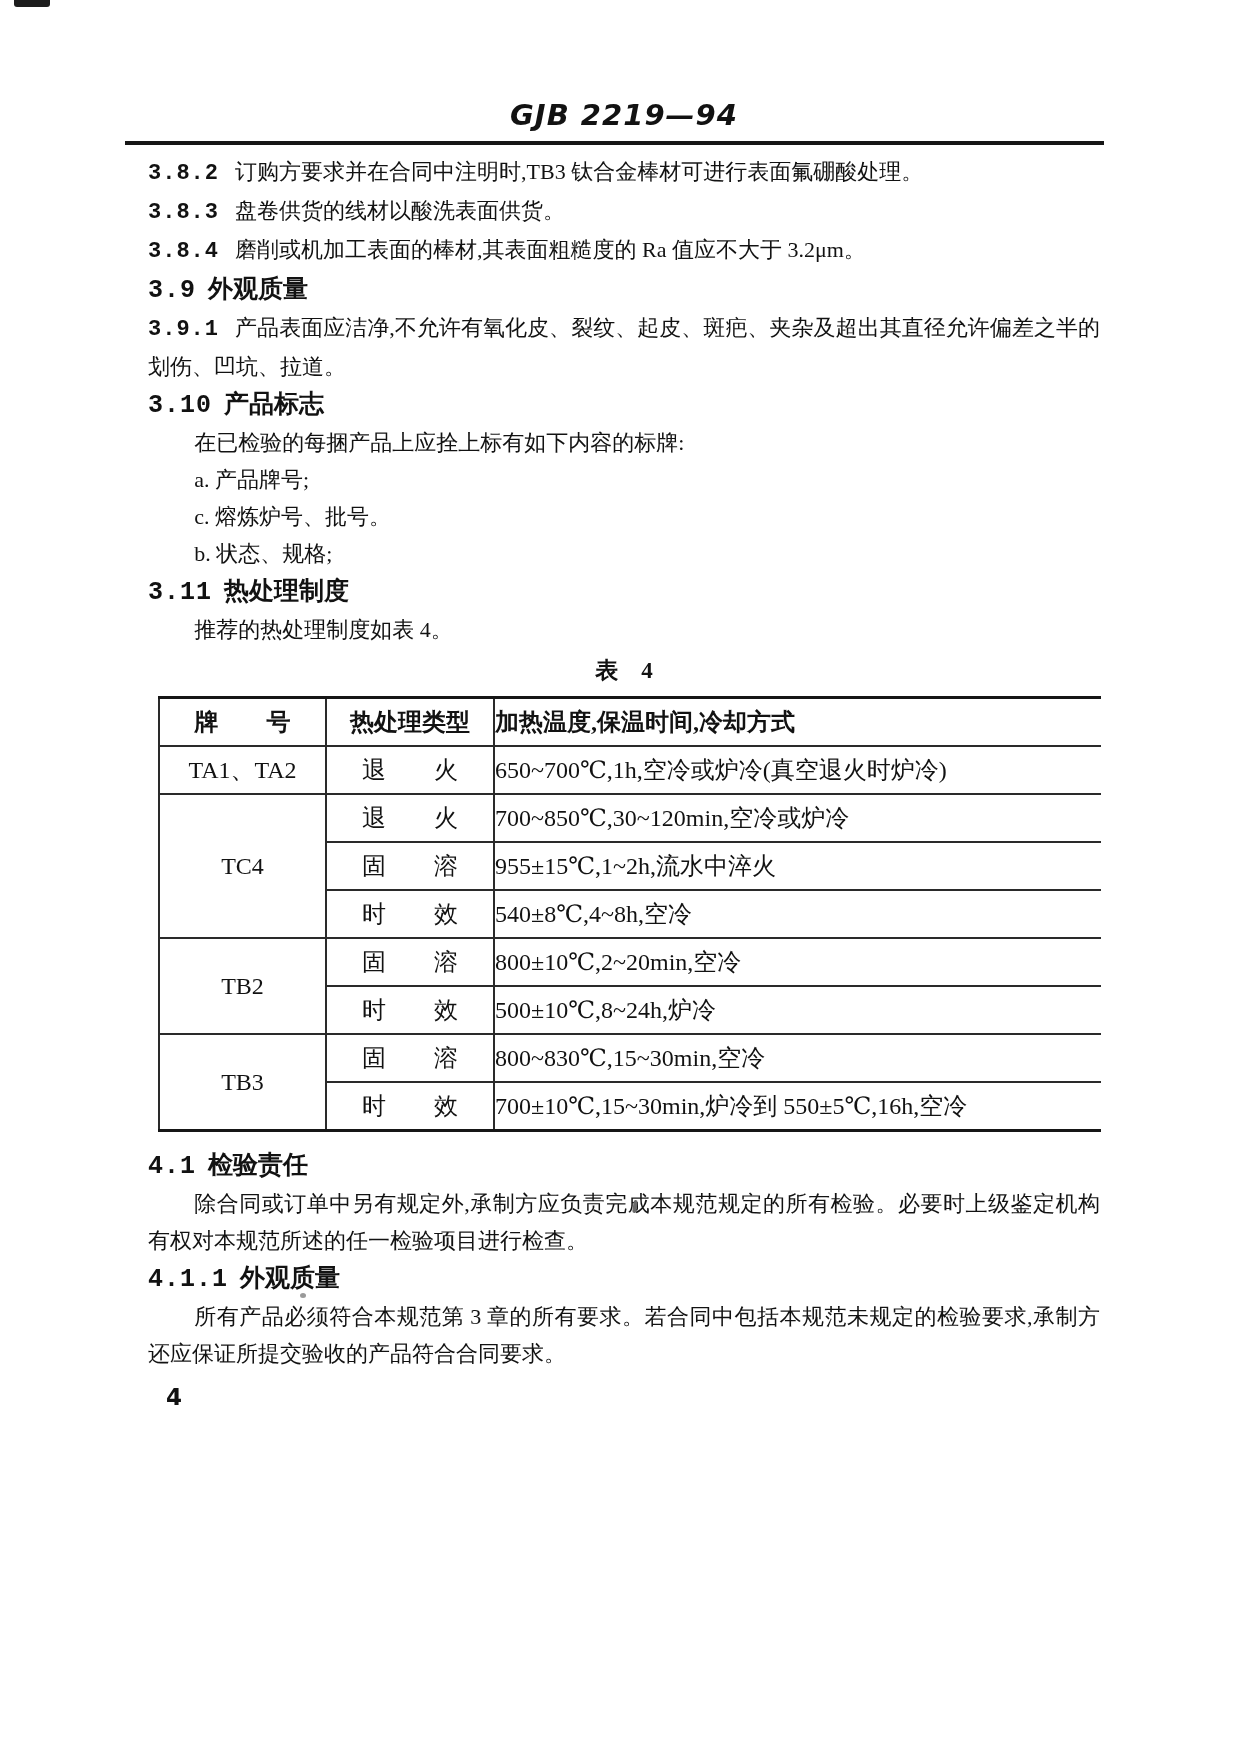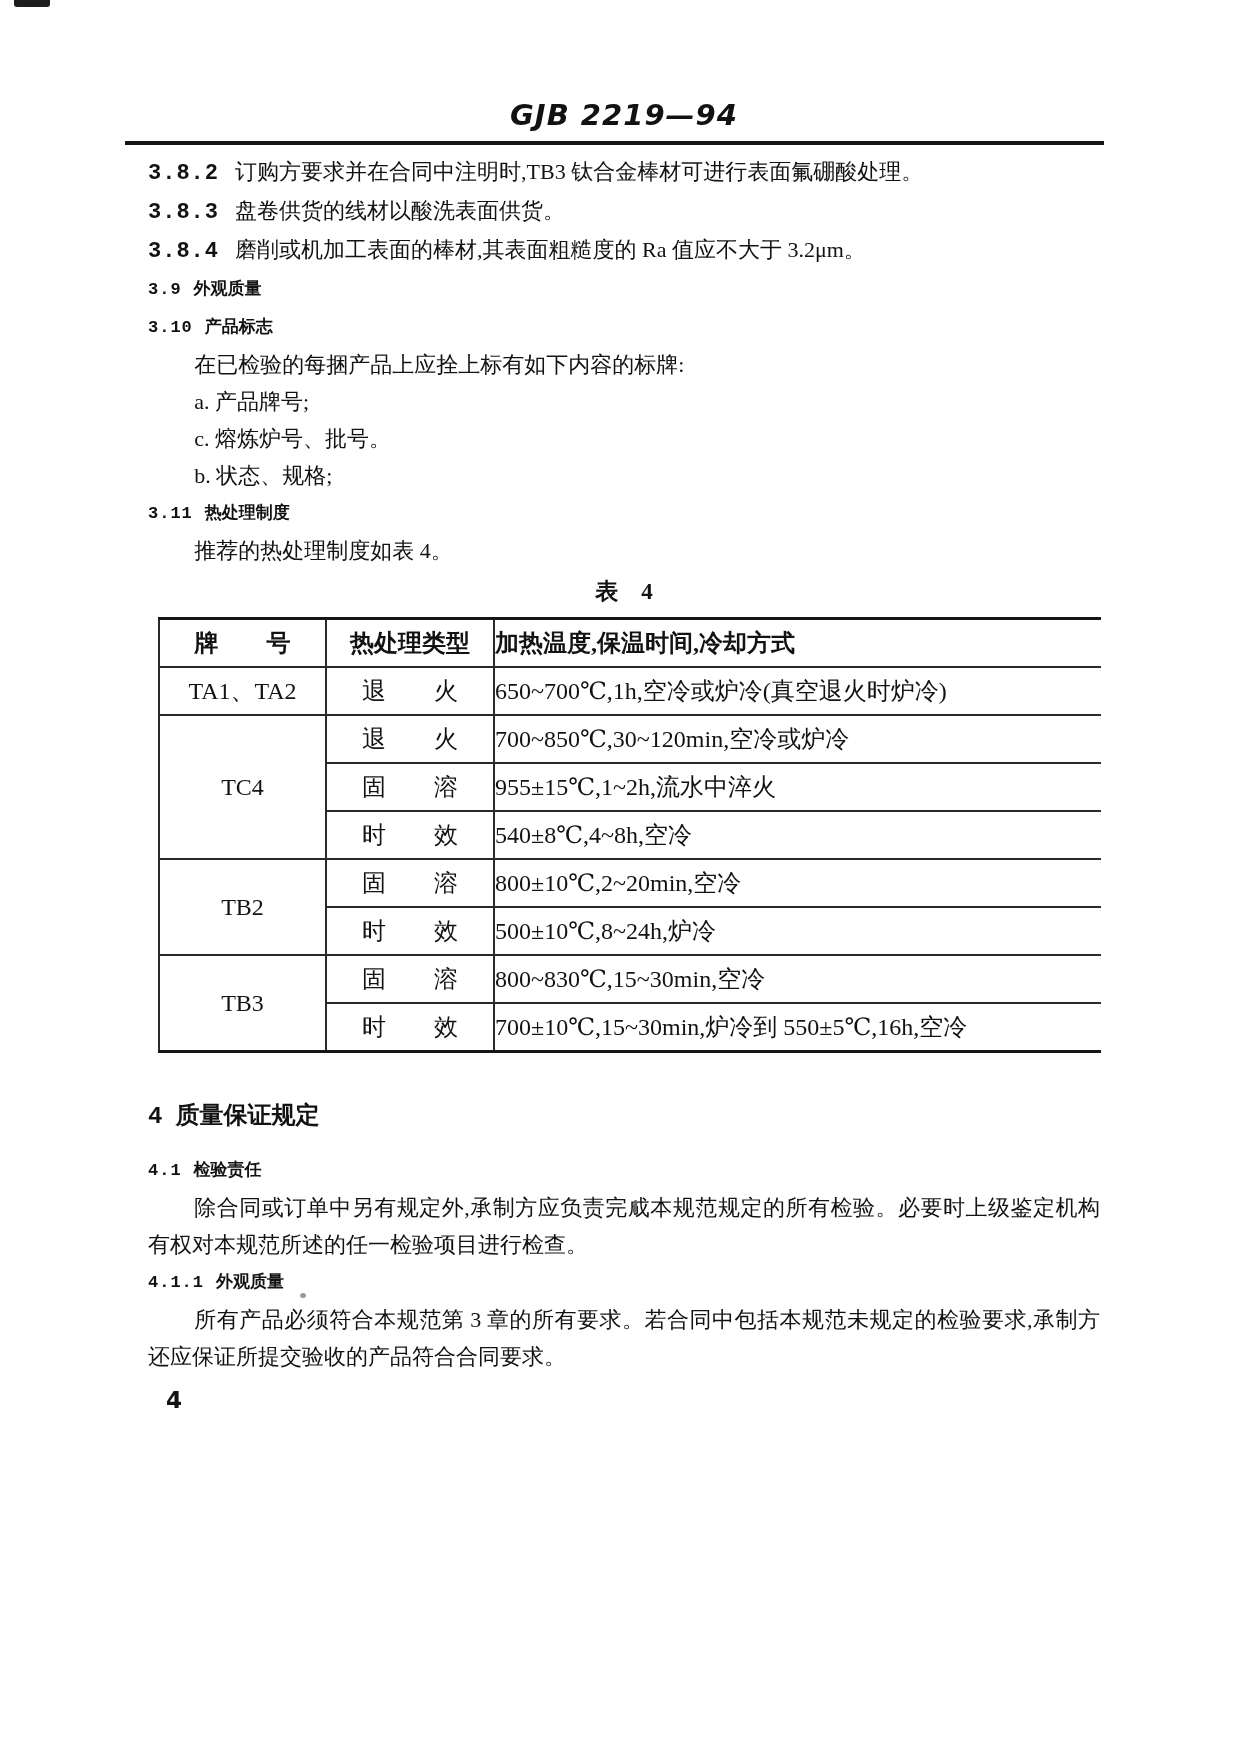--- a/index.html
+++ b/index.html
@@ -38,21 +38,21 @@
     font-size: 22px;
     line-height: 37px;
     text-align: justify;
   }
   .num {
     font-family: Liberation Mono, monospace;
     font-weight: 700;
     letter-spacing: 1px;
     margin-right: 16px;
   }
-  .heading { font-weight: 700; font-size: 17px; }
+  .heading { font-weight: 700; font-size: 25px; }
   .heading .num { margin-right: 12px; }
   .chapter-heading { margin-top: 42px; font-size: 24px; line-height: 40px; }
   .indent { text-indent: 2.1em; }
   .tbl-caption {
     text-align: center;
     font-size: 23px;
     font-weight: 700;
     line-height: 34px;
     margin-top: 6px;
   }
@@ -119,20 +119,21 @@
   <div class="doc-header">GJB 2219—94</div>
   <div class="header-rule"></div>
 
   <div class="body-text">
     <p class="para"><span class="num">3.8.2</span><span>订购方要求并在合同中注明时,TB3 钛合金棒材可进行表面氟硼酸处理。</span></p>
     <p class="para"><span class="num">3.8.3</span><span>盘卷供货的线材以酸洗表面供货。</span></p>
     <p class="para"><span class="num">3.8.4</span><span>磨削或机加工表面的棒材,其表面粗糙度的 Ra 值应不大于 3.2μm。</span></p>
 
     <p class="para heading"><span class="num">3.9</span><span>外观质量</span></p>
 
+    <p class="para"><span class="num">3.9.1</span><span>产品表面应洁净,不允许有氧化皮、裂纹、起皮、斑疤、夹杂及超出其直径允许偏差之半的划伤、凹坑、拉道。</span></p>
 
     <p class="para heading"><span class="num">3.10</span><span>产品标志</span></p>
 
     <p class="para indent">在已检验的每捆产品上应拴上标有如下内容的标牌:</p>
     <p class="para indent">a. 产品牌号;</p>
     <p class="para indent">c. 熔炼炉号、批号。</p>
     <p class="para indent">b. 状态、规格;</p>
 
     <p class="para heading"><span class="num">3.11</span><span>热处理制度</span></p>
     <p class="para indent">推荐的热处理制度如表 4。</p>
@@ -183,21 +184,20 @@
           <td class="c2">固　　溶</td>
           <td class="c3">800~830℃,15~30min,空冷</td>
         </tr>
         <tr>
           <td class="c2">时　　效</td>
           <td class="c3">700±10℃,15~30min,炉冷到 550±5℃,16h,空冷</td>
         </tr>
       </tbody>
     </table>
 
-    <p class="para heading chapter-heading"><span class="num">4</span><span>质量保证规定</span></p>
 
     <p class="para heading" style="margin-top:14px;"><span class="num">4.1</span><span>检验责任</span></p>
     <p class="para indent">除合同或订单中另有规定外,承制方应负责完成本规范规定的所有检验。必要时上级鉴定机构有权对本规范所述的任一检验项目进行检查。</p>
 
     <p class="para heading"><span class="num">4.1.1</span><span>外观质量</span></p>
     <p class="para indent">所有产品必须符合本规范第 3 章的所有要求。若合同中包括本规范未规定的检验要求,承制方还应保证所提交验收的产品符合合同要求。</p>
 
     <div class="page-num">4</div>
   </div>
 </div>

